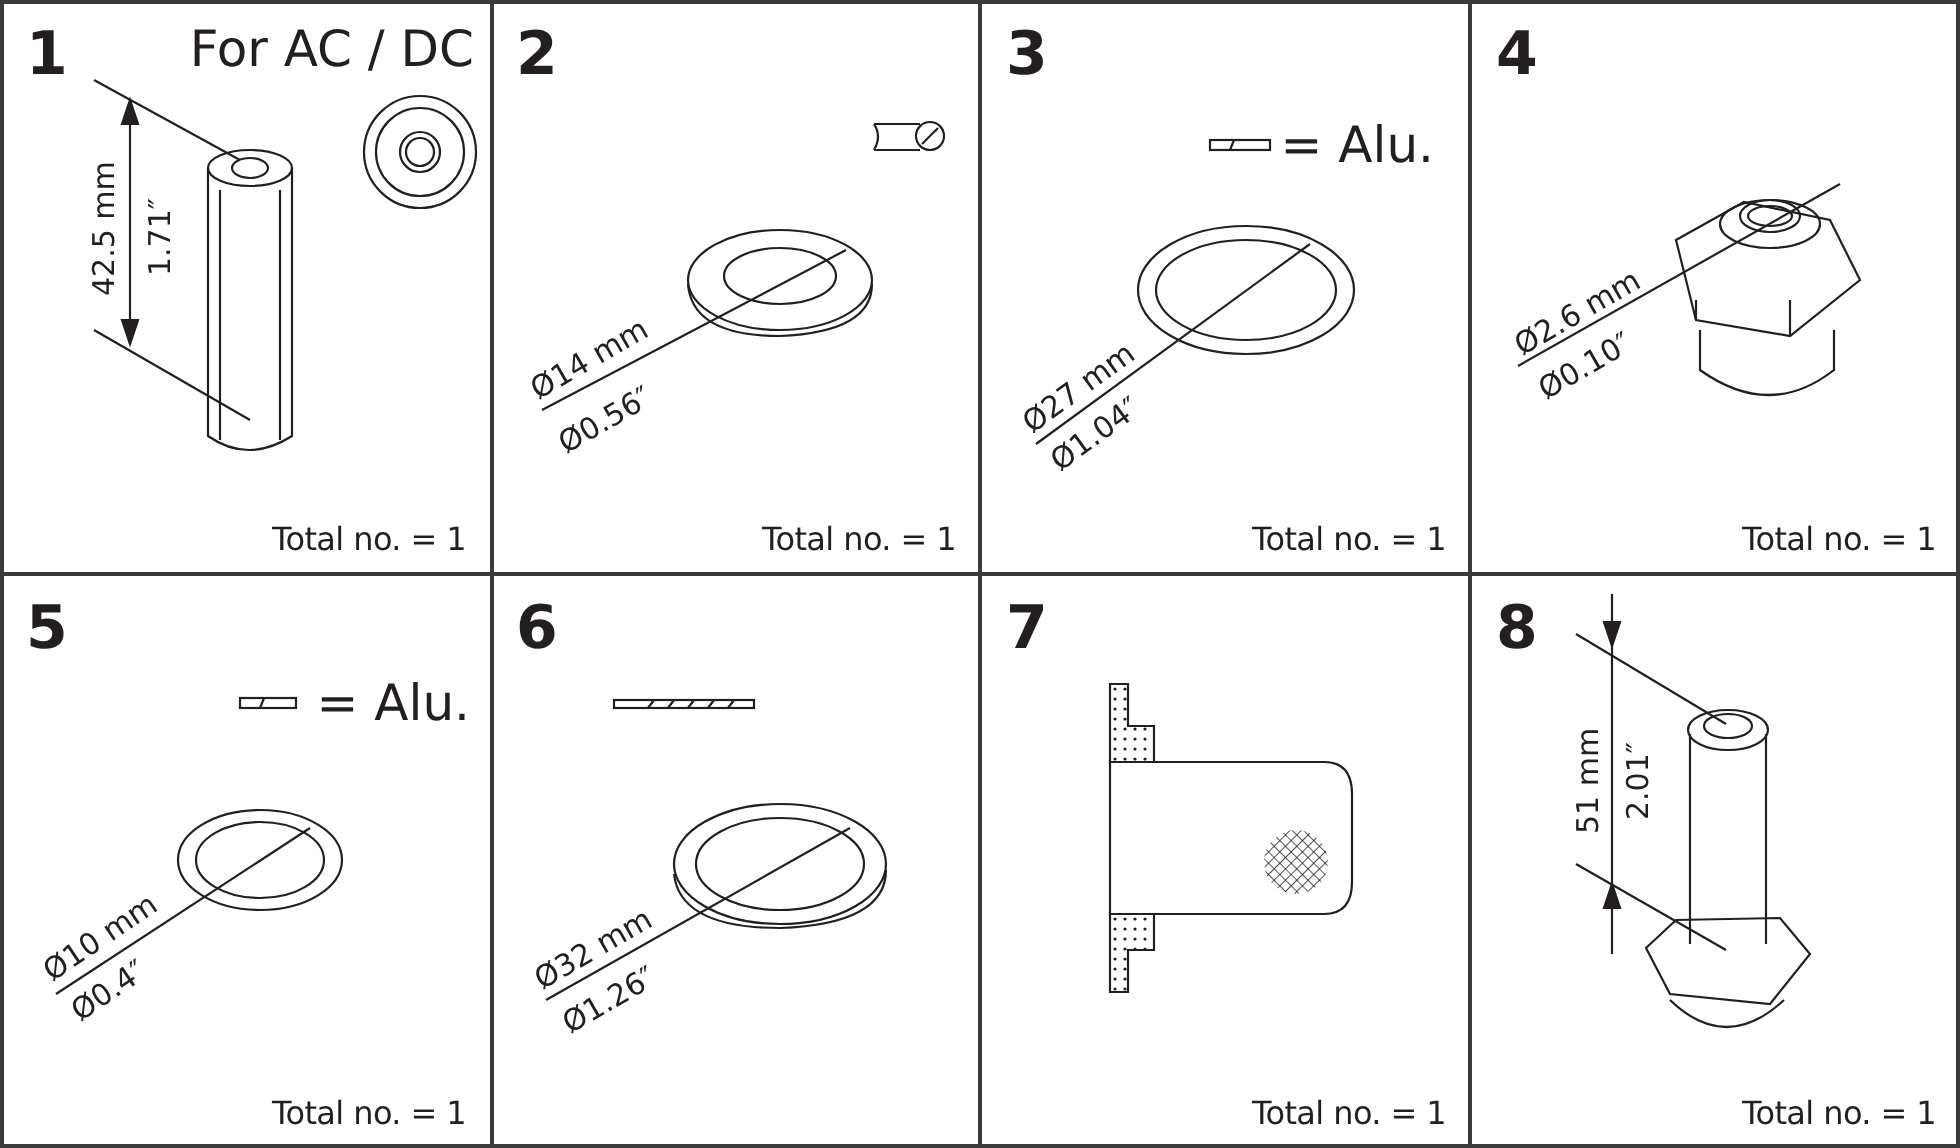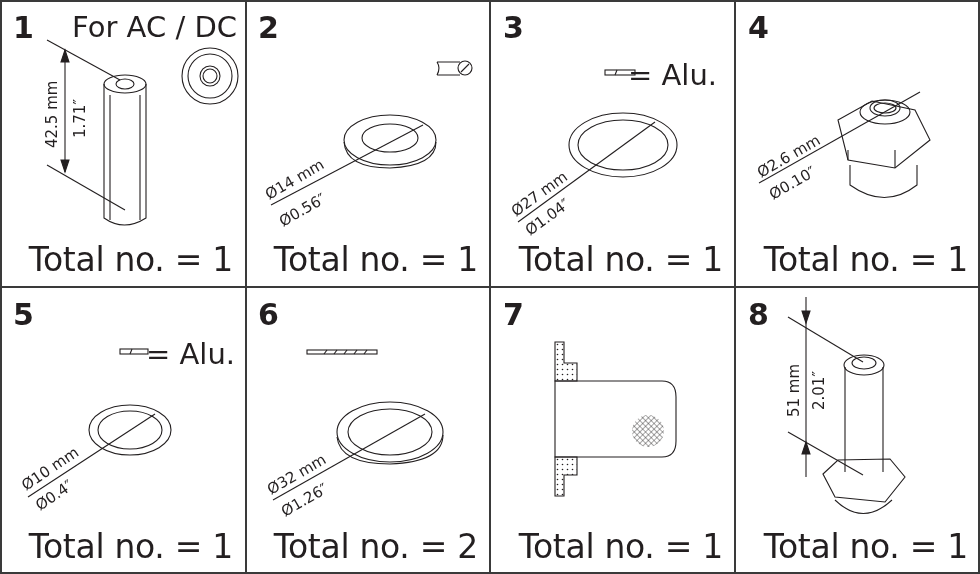--- a/index.html
+++ b/index.html
@@ -2,22 +2,22 @@
 <html><head>
 <meta charset="utf-8">
 <style>
   html,body{margin:0;padding:0;background:#fff;}
   body{width:980px;height:574px;overflow:hidden;font-family:"DejaVu Sans","Liberation Sans",sans-serif;color:#231f20;}
   .grid{position:absolute;left:0;top:0;width:980px;height:574px;box-sizing:border-box;border:2px solid #3a3a3a;}
   .vline{position:absolute;top:0;width:2px;height:574px;background:#3a3a3a;}
   .hline{position:absolute;left:0;width:980px;height:2px;background:#3a3a3a;top:286px;}
   .cell{position:absolute;width:245px;height:287px;}
   .num{position:absolute;left:13px;top:10px;font-size:30px;font-weight:bold;}
-  .total{position:absolute;right:12px;bottom:8px;font-size:33px;white-space:nowrap;letter-spacing:-0.3px;margin-left:37px;}
-  .note{position:absolute;font-size:29px;white-space:nowrap;}
+  .total{position:absolute;right:12px;bottom:8px;font-size:16px;white-space:nowrap;letter-spacing:-0.3px;margin-left:37px;}
+  .note{position:absolute;font-size:25px;white-space:nowrap;}
   svg{position:absolute;left:0;top:0;overflow:visible;}
   .lbl{font-size:15px;fill:#231f20;font-family:"DejaVu Sans","Liberation Sans",sans-serif;}
 </style>
 </head>
 <body>
 
 <div class="grid"></div>
 <div class="vline" style="left:245px"></div>
 <div class="vline" style="left:489px"></div>
 <div class="vline" style="left:734px"></div>
@@ -126,21 +126,20 @@
       <rect x="62" y="63" width="70" height="4"></rect>
       <path d="M82,63 l-3,4 M92,63 l-3,4 M102,63 l-3,4 M112,63 l-3,4 M122,63 l-3,4"></path>
       <ellipse cx="145" cy="145" rx="53" ry="30"></ellipse>
       <ellipse cx="145" cy="145" rx="42" ry="23"></ellipse>
       <path d="M92,150 Q95,177 145,177 Q198,175 198,148"></path>
       <line x1="28" y1="213" x2="180" y2="127"></line>
     </g>
     <text class="lbl" transform="translate(26,208) rotate(-30)">Ø32 mm</text>
     <text class="lbl" transform="translate(40,230) rotate(-30)">Ø1.26″</text>
   </svg>
-  <div class="total">Total no. = 2</div>
 </div>
 
 <div class="cell" style="left:490px;top:287px">
   <div class="num">7</div>
   <svg width="245" height="287">
     <defs>
       <pattern id="dots" width="5" height="5" patternUnits="userSpaceOnUse">
           <circle cx="2.5" cy="2.5" r="0.8" fill="#231f20"></circle>
         </pattern>
       <pattern id="mesh" width="4" height="4" patternUnits="userSpaceOnUse" patternTransform="rotate(45)">

